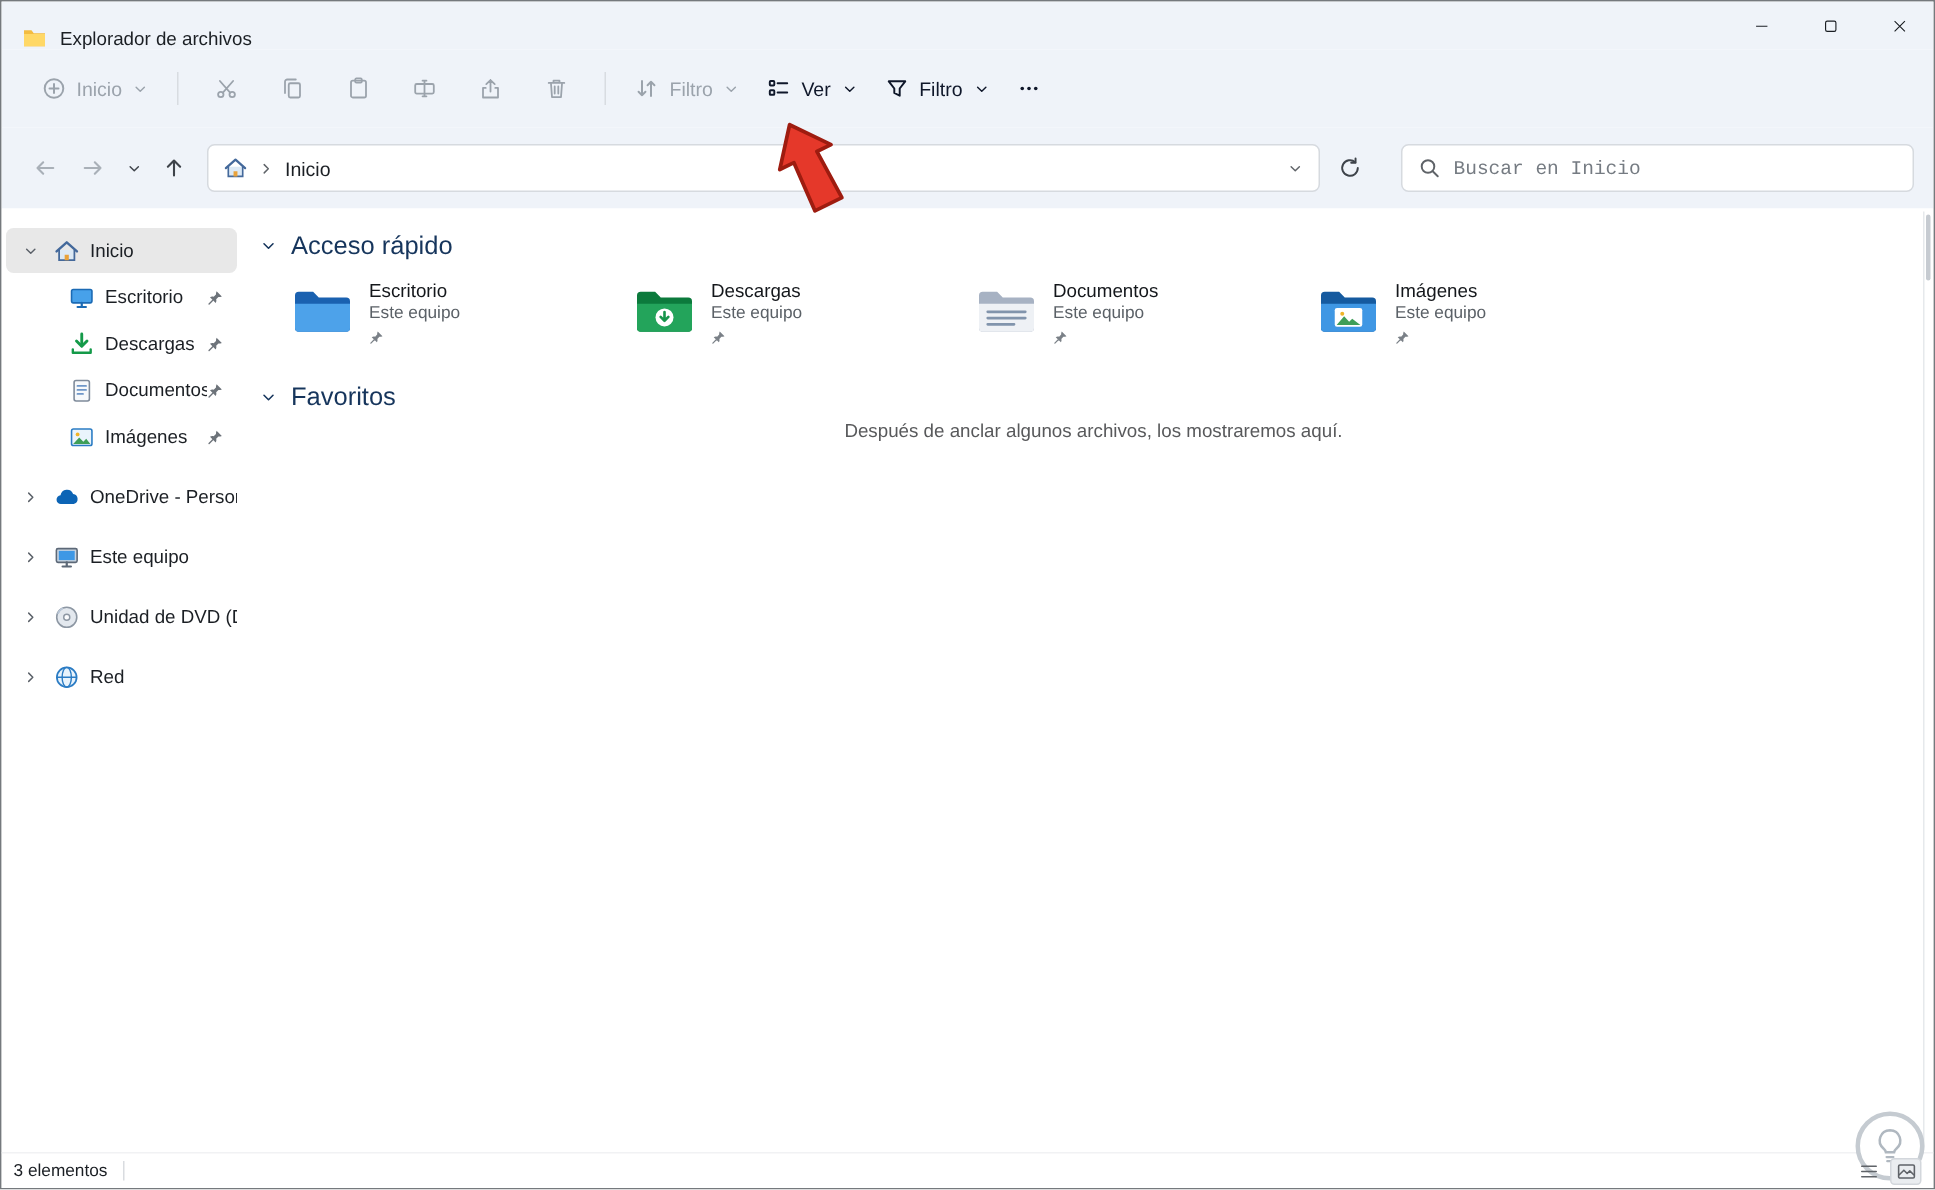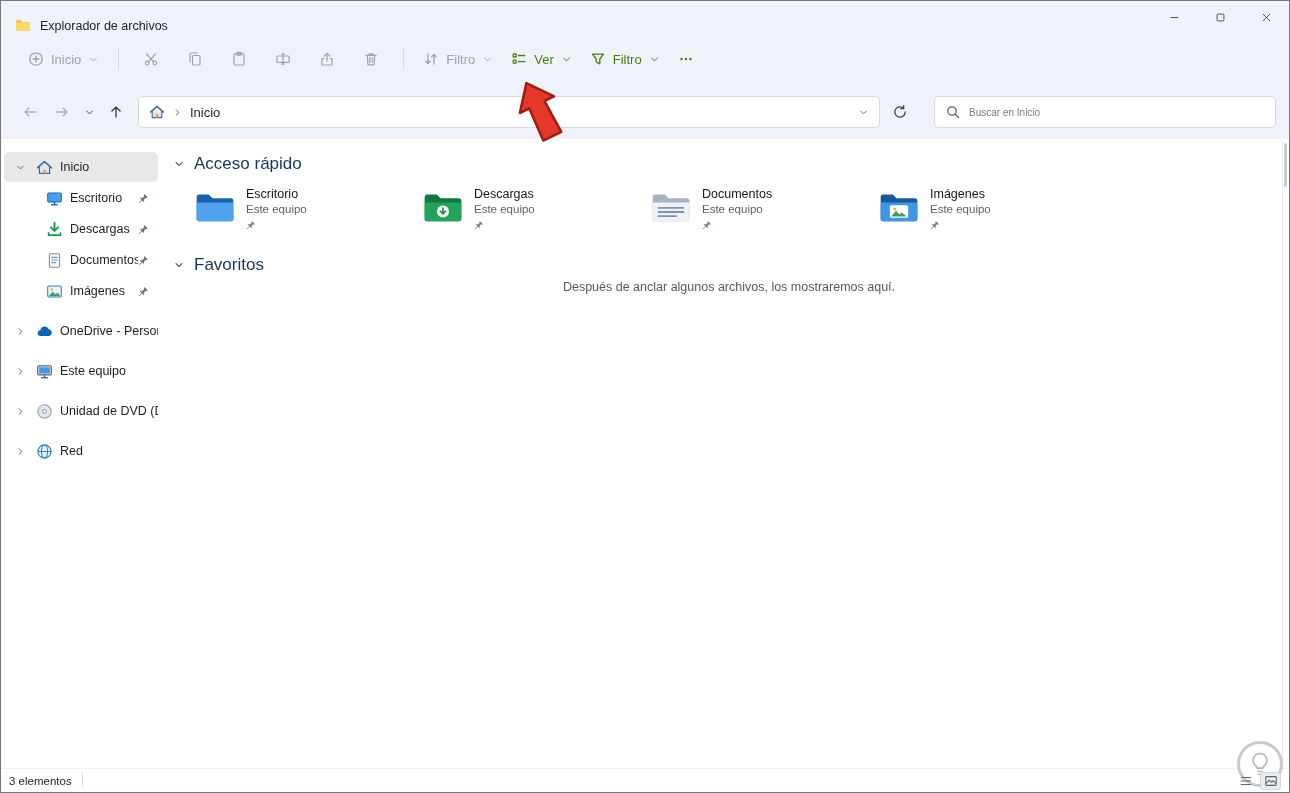--- a/index.html
+++ b/index.html
@@ -9,37 +9,37 @@
   .win{position:relative;width:1290px;height:793px;background:#fff;border:1px solid #75797d;overflow:hidden}
 
   
   .titlebar{height:32px;background:#eff3f9;display:flex;align-items:flex-end;padding-left:14px;gap:9px}
   .titlebar .title{font-size:12.5px;color:#1b1f24}
   .caption{margin-left:auto;display:flex;height:32px}
   .cap-btn{width:46px;height:32px;display:flex;align-items:center;justify-content:center;color:#1b1f24}
 
   
   .toolbar{height:52px;background:#eff3f9;display:flex;align-items:center;padding-left:18px;font-size:13px}
-  .tb-btn{display:flex;align-items:center;gap:7px;padding:8px 9px;border-radius:5px;color:#4d7c0f;white-space:nowrap}
+  .tb-btn{display:flex;align-items:center;gap:7px;padding:8px 9px;border-radius:5px;color:#0f172a;white-space:nowrap}
   .tb-btn.disabled{color:#9ba3ac}
   .tb-icon-btn{width:44px;height:36px;display:flex;align-items:center;justify-content:center;color:#9ba3ac;border-radius:5px}
   .tb-sep{width:1px;height:22px;background:#d8dce1;margin:0 10px}
   .ic{width:16px;height:16px;display:block}
   .ic-sm{width:11px;height:11px;display:block}
 
   
   .navbar{height:54px;background:#eff3f9;display:flex;align-items:center;padding:0 13px}
   .nav-btn{width:32px;height:32px;display:flex;align-items:center;justify-content:center;border-radius:5px;color:#3e434a;flex:none}
   .nav-btn.disabled{color:#a9b0b8}
   .nav-btn.small{width:22px}
   .addressbar{width:742px;height:32px;margin-left:6px;background:#fff;border:1px solid #d6dadf;border-radius:5px;display:flex;align-items:center;padding:0 10px;gap:7px;font-size:13px;color:#1b1f24;flex:none}
   .addr-chevron{margin-left:auto;color:#5f6368;display:flex}
   .refresh-btn{margin-left:4px}
   .searchbox{margin-left:auto;width:342px;height:32px;background:#fff;border:1px solid #d6dadf;border-radius:5px;display:flex;align-items:center;padding:0 10px;gap:8px}
-  .searchbox input{border:none;outline:none;flex:1;font-size:10px;color:#be185d;background:transparent;font-family:Liberation Sans, sans-serif}
+  .searchbox input{border:none;outline:none;flex:1;font-size:13px;color:#be185d;background:transparent;font-family:Liberation Mono, monospace}
   .searchbox input::placeholder{color:#757b82}
 
   
   .bodyarea{position:absolute;top:138px;bottom:24px;left:0;right:0;display:flex;background:#fff}
   .sidebar{width:160px;flex:none;padding-top:12px}
   .sb-row{height:30px;display:flex;align-items:center;margin:1px 3px;border-radius:5px;font-size:12.5px;color:#1b1f24;cursor:default}
   .sb-row.selected{background:#e8e8e8}
   .sb-chev{width:32px;display:flex;justify-content:center;color:#5a6068;flex:none}
   .lvl2 .sb-chev{width:42px}
   .sb-icon{width:17px;height:17px;flex:none;margin-right:7px}

